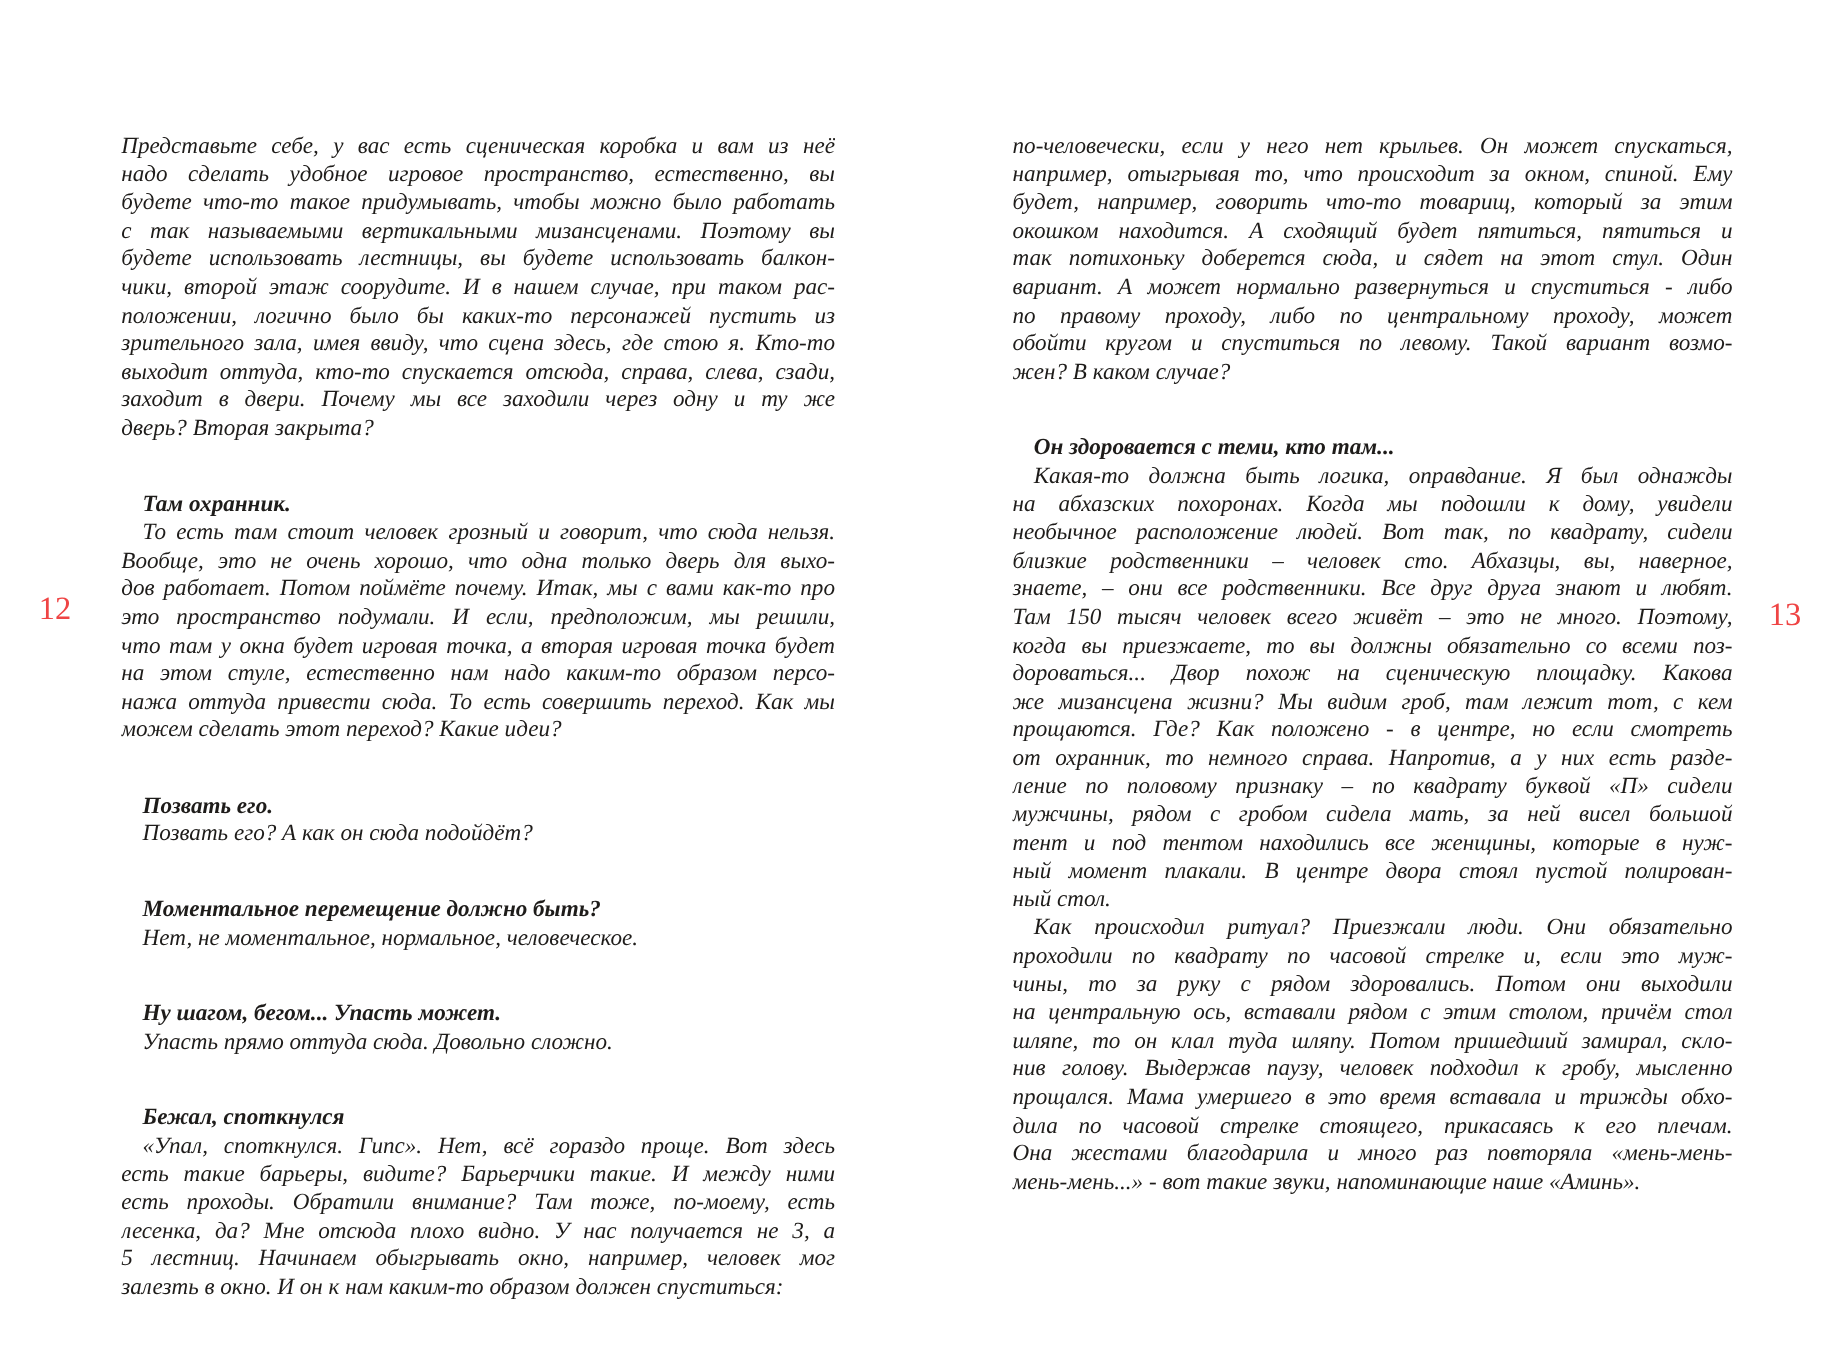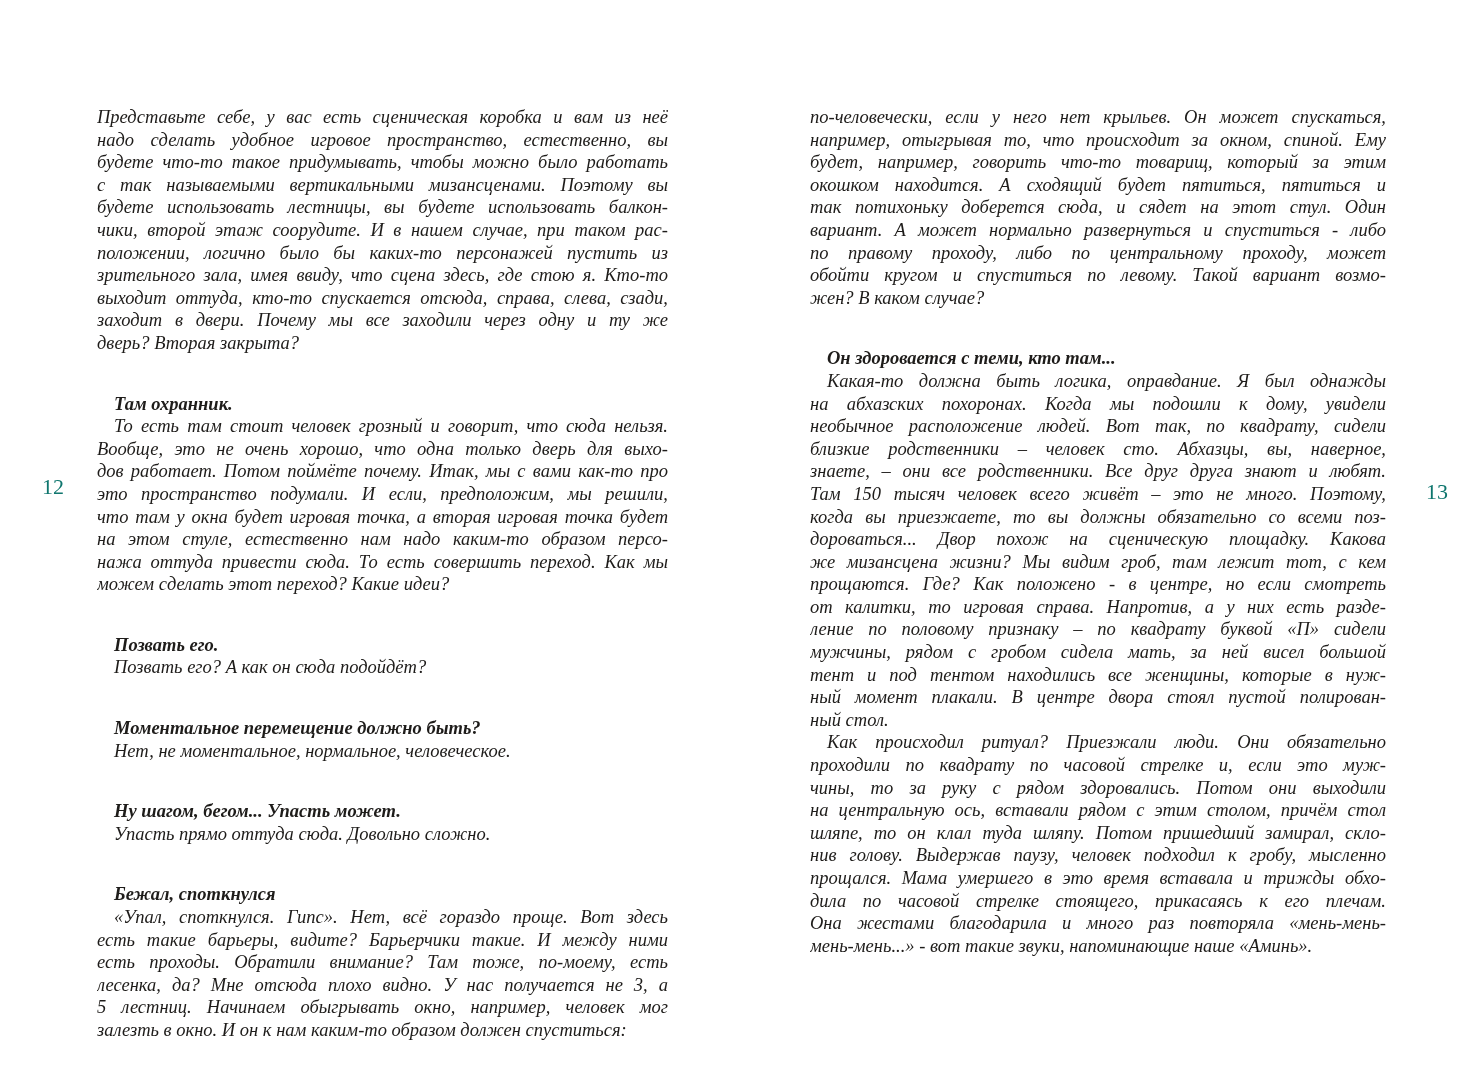--- a/index.html
+++ b/index.html
@@ -40,25 +40,25 @@
   .heading {
     font-weight: bold;
     font-style: italic;
     margin-top: 38px;
     text-indent: 17px;
     white-space: nowrap;
   }
 
   .pagenum {
     position: absolute;
-    font-size: 22px;
+    font-size: 26px;
     line-height: 22px;
     width: 40px;
-    text-align: right;
-    color: #0f766e;
+    text-align: center;
+    color: #ef4444;
   }
   .pagenum-left  { left: 24px;   top: 476px; }
   .pagenum-right { left: 1408px; top: 481px; }
 </style>
 </head>
 <body>
 
 <div class="spread">
   <span class="pagenum pagenum-left">12</span>
 
@@ -127,21 +127,21 @@
         <div class="line first-indent">Какая-то должна быть логика, оправдание. Я был однажды</div>
         <div class="line">на абхазских похоронах. Когда мы подошли к дому, увидели</div>
         <div class="line">необычное расположение людей. Вот так, по квадрату, сидели</div>
         <div class="line">близкие родственники – человек сто. Абхазцы, вы, наверное,</div>
         <div class="line">знаете, – они все родственники. Все друг друга знают и любят.</div>
         <div class="line">Там 150 тысяч человек всего живёт – это не много. Поэтому,</div>
         <div class="line">когда вы приезжаете, то вы должны обязательно со всеми поз-</div>
         <div class="line">дороваться... Двор похож на сценическую площадку. Какова</div>
         <div class="line">же мизансцена жизни? Мы видим гроб, там лежит тот, с кем</div>
         <div class="line">прощаются. Где? Как положено - в центре, но если смотреть</div>
-        <div class="line">от калитки, то игровая справа. Напротив, а у них есть разде-</div>
+        <div class="line">от охранник, то немного справа. Напротив, а у них есть разде-</div>
         <div class="line">ление по половому признаку – по квадрату буквой «П» сидели</div>
         <div class="line">мужчины, рядом с гробом сидела мать, за ней висел большой</div>
         <div class="line">тент и под тентом находились все женщины, которые в нуж-</div>
         <div class="line">ный момент плакали. В центре двора стоял пустой полирован-</div>
         <div class="line last">ный стол.</div>
       </div>
       <div class="paragraph">
         <div class="line first-indent">Как происходил ритуал? Приезжали люди. Они обязательно</div>
         <div class="line">проходили по квадрату по часовой стрелке и, если это муж-</div>
         <div class="line">чины, то за руку с рядом здоровались. Потом они выходили</div>

